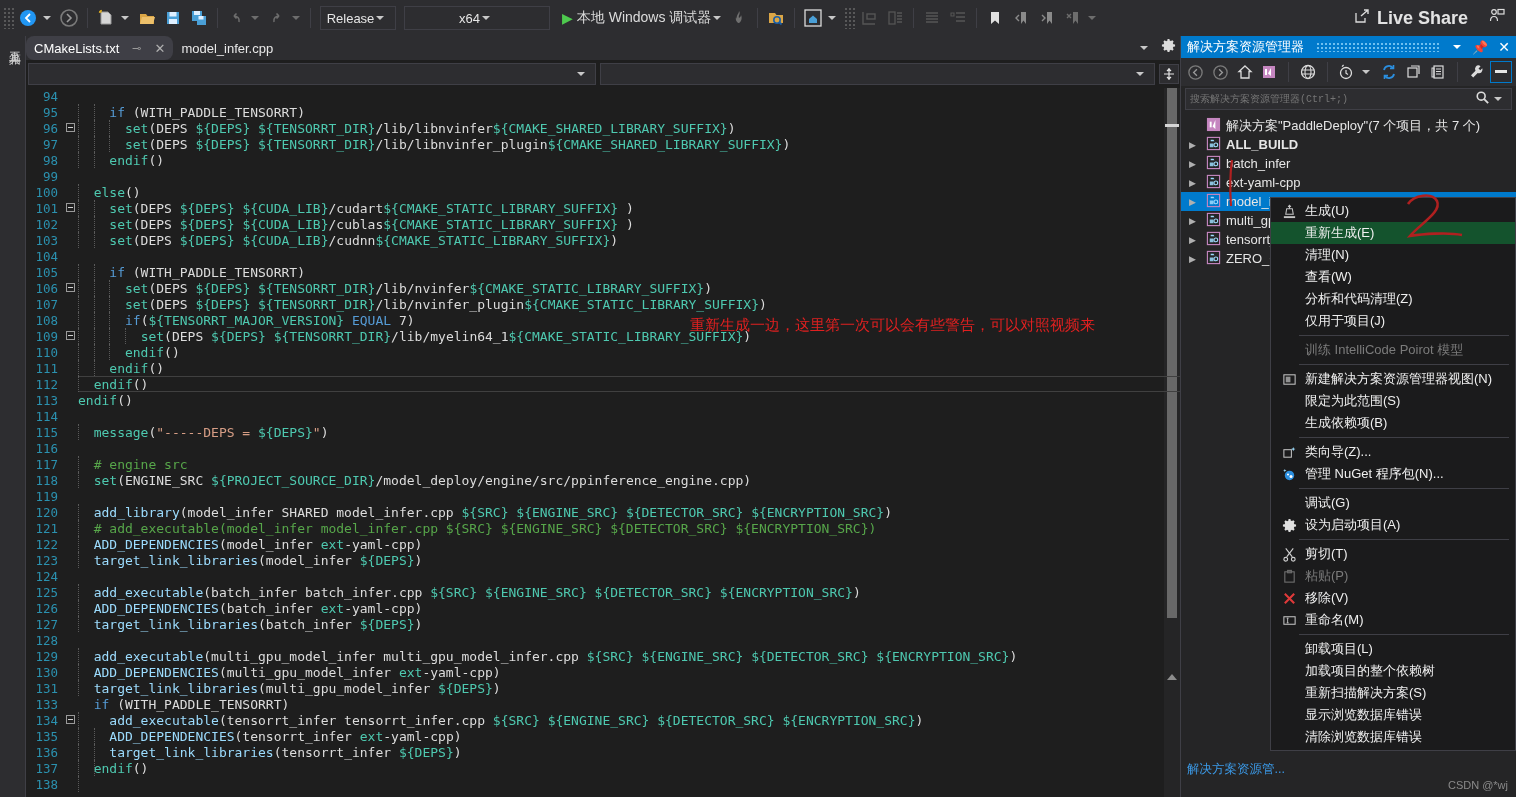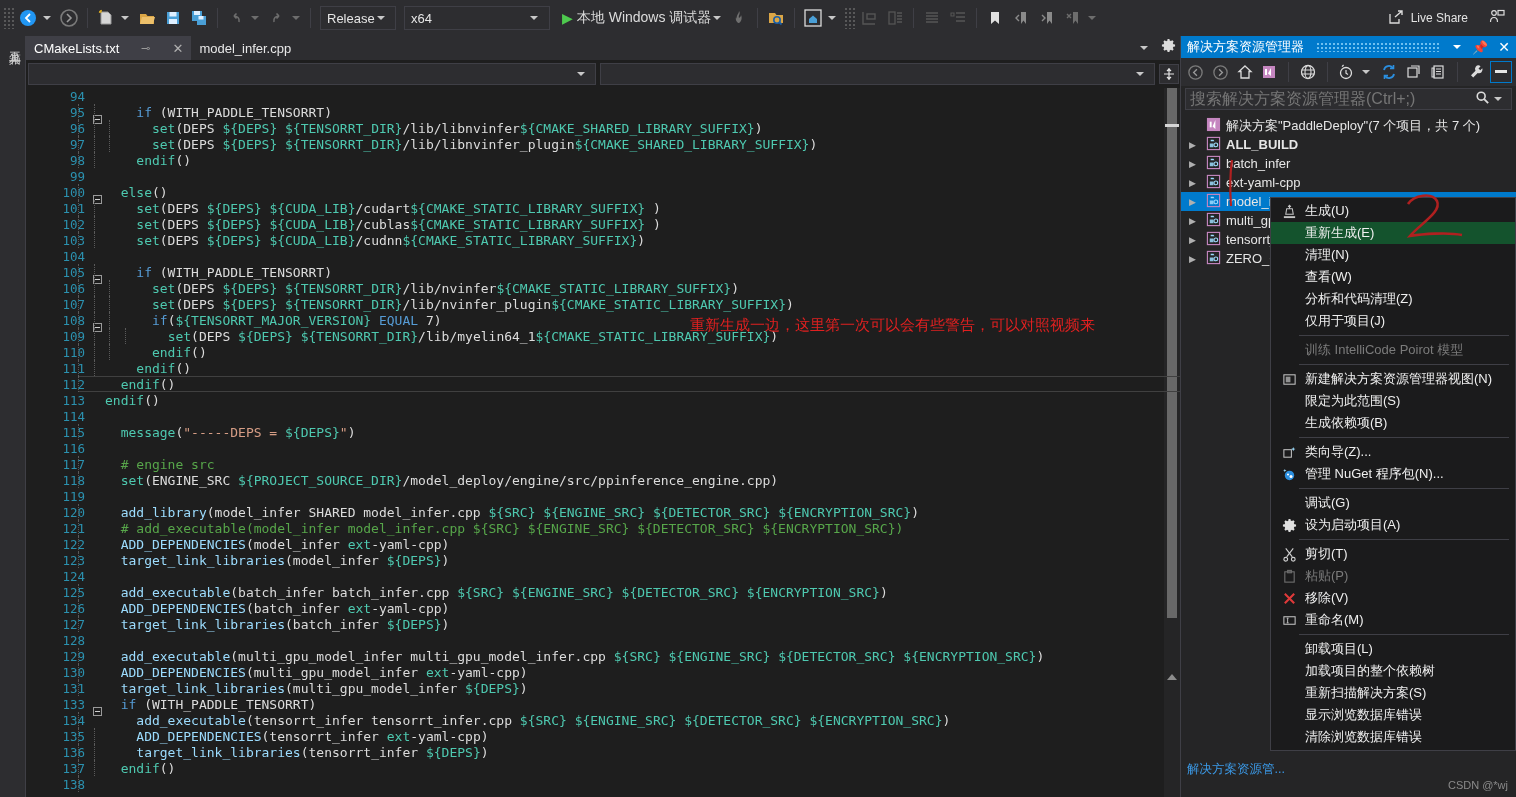--- a/index.html
+++ b/index.html
@@ -14,50 +14,50 @@
     background-image:radial-gradient(circle, #6a6a6a 1px, transparent 1px);
     background-size:4px 4px; opacity:.7;}
   .tb-btn { display:flex; align-items:center; justify-content:center;
     height:26px; min-width:26px; color:#d0d0d0; font-size:13px; }
   .tb-sep { width:1px; height:20px; background:#3f3f46; margin:0 5px; }
   .caret { width:0;height:0;border-left:4px solid transparent;border-right:4px solid transparent;
     border-top:4px solid #c8c8c8; margin:0 5px 0 2px;}
   .caret.dim { border-top-color:#6d6d6d; }
   .combo { height:24px; background:#2d2d30; border:1px solid #3f3f46; color:#e6e6e6;
     font-size:13px; display:flex; align-items:center; padding:0 6px; margin:0 4px;
-    justify-content:space-between; }
+    justify-content:center; }
   .combo span.lbl { white-space:nowrap; }
   .play { color:#4ec94e; font-size:14px; margin-right:4px; }
   .dbg-label { color:#dcdcdc; font-size:14px; white-space:nowrap;}
-  .live { margin-left:auto; display:flex; align-items:center; color:#e3e3e3; font-size:12px; gap:6px; padding-right:10px;}
+  .live { margin-left:auto; display:flex; align-items:center; color:#e3e3e3; font-size:18px; gap:6px; padding-right:10px;font-weight:bold;}
 
   
   .toolbox { position:absolute; left:0; top:36px; width:26px; height:761px; background:#2d2d30;
      border-right:1px solid #3f3f46; }
   .toolbox .vtext { writing-mode:vertical-rl; color:#cfcfcf; font-size:12px; margin-top:6px;
      margin-left:6px; letter-spacing:1px; }
 
   
   .editor-wrap { position:absolute; left:26px; top:36px; width:1154px; height:761px; background:#1e1e1e; }
   .tabbar { height:24px; background:#2d2d30; display:flex; align-items:flex-end; position:relative;}
-  .tab { height:24px; display:flex; align-items:center; padding:6px 8px; font-size:13px; gap:22px;}
+  .tab { height:24px; display:flex; align-items:center; padding:6px 8px; font-size:13px; gap:13px;border-radius:8px;}
   .tab.active { background:#3f3f46; color:#ffffff; }
   .tab.inactive { color:#e8e8e8; }
   .pin { color:#9a9a9a; font-size:11px; }
   .tabclose { color:#b0b0b0; font-size:13px; }
   .tabbar-right { position:absolute; right:4px; bottom:3px; display:flex; align-items:center; gap:8px;}
   .navbar2 { height:28px; background:#1e1e1e; display:flex; align-items:center; padding:2px 0 2px 2px; }
   .navsel { height:22px; border:1px solid #3f3f46; background:#2d2d30; display:flex; align-items:center;
       justify-content:flex-end; padding-right:5px; }
   .splitbtn { width:20px; height:20px; border:1px solid #3f3f46; background:#2d2d30;
      display:flex;align-items:center;justify-content:center;margin-left:4px;}
 
   .code { position:relative; height:709px; background:#1e1e1e; overflow:hidden;
      font-family:"DejaVu Sans Mono","Liberation Mono",monospace; font-size:13px; }
-  .ln-row { height:16px; display:flex; align-items:center; white-space:pre;padding-left:27px; }
+  .ln-row { height:16px; display:flex; align-items:flex-end; white-space:pre; }
   .lnum { width:38px; text-align:right; color:#2b91af; padding-right:6px; flex:none; font-size:12.5px;}
   .gutter { width:14px; flex:none; position:relative; }
   .fold { position:absolute; left:2px; top:3px; width:9px; height:9px; border:1px solid #9a9a9a; }
   .fold:before { content:""; position:absolute; left:1px; top:3px; width:5px; height:1px; background:#cfcfcf;}
   .codetext { color:#dcdcdc; }
   .kw   { color:#569cd6; }
   .fn   { color:#4ec9b0; }
   .var  { color:#9cdcfe; }
   .str  { color:#d69d85; }
   .cmt  { color:#57a64a; }
@@ -76,22 +76,22 @@
      border-left:1px solid #3f3f46; }
   .se-title { height:22px; background:#007acc; color:#fff; display:flex; align-items:center;
      padding:0 6px; font-size:13px; gap:6px; }
   .se-dots { flex:1; height:10px; background-image:radial-gradient(circle,#6fc0f0 1px, transparent 1px);
      background-size:4px 4px; margin:0 6px; }
   .se-toolbar { height:28px; background:#2d2d30; display:flex; align-items:center; gap:3px; padding:0 4px;}
   .se-tbtn { width:22px; height:22px; display:flex; align-items:center; justify-content:center; color:#cfcfcf;}
   .se-tbtn.active { border:1px solid #007acc; }
   .se-search { height:22px; margin:2px 4px; background:#2d2d30; border:1px solid #3f3f46; display:flex;
      align-items:center; justify-content:space-between; padding:0 4px; }
-  .se-search input { background:transparent; border:0; outline:0; color:#84cc16; font-size:16px; width:258px;
-     font-family:Liberation Sans, sans-serif;}
+  .se-search input { background:transparent; border:0; outline:0; color:#84cc16; font-size:10px; width:258px;
+     font-family:Liberation Mono, monospace;}
   .se-tree { padding-top:4px; font-size:13px; color:#e6e6e6; }
   .se-row { height:19px; display:flex; align-items:center; gap:5px; padding-left:8px; white-space:nowrap;}
   .se-row.sel { background:#007acc; }
   .se-row .exp { width:12px; color:#b0b0b0; font-size:9px; }
   .se-foot { position:absolute; left:0; bottom:0; width:336px; height:42px; background:#252526; }
   .se-foot-tab { color:#3b9ae8; font-size:12.5px; padding:6px 0 0 6px; }
 
   
   .ctx { position:absolute; left:1270px; top:197px; width:246px; background:#1b1b1c;
      border:1px solid #3f3f46; padding:2px 0; font-size:13px; color:#f0f0f0; z-index:40;}

